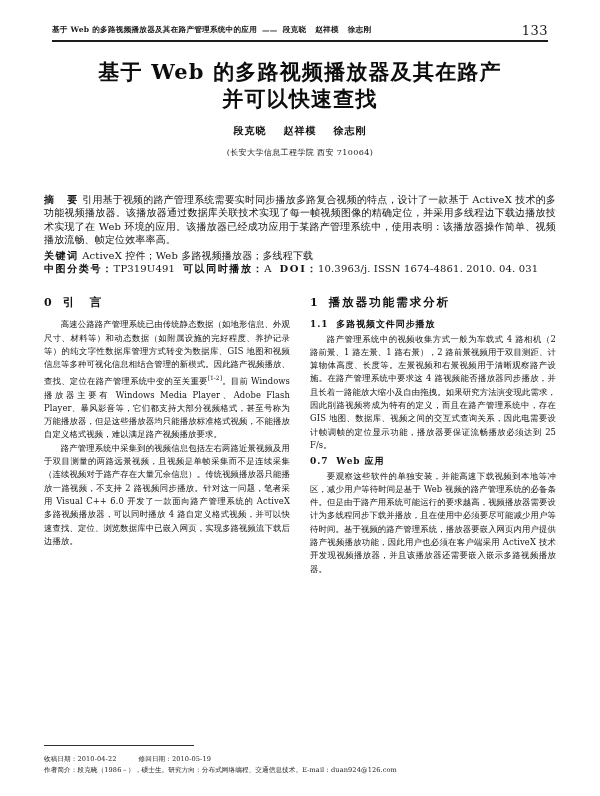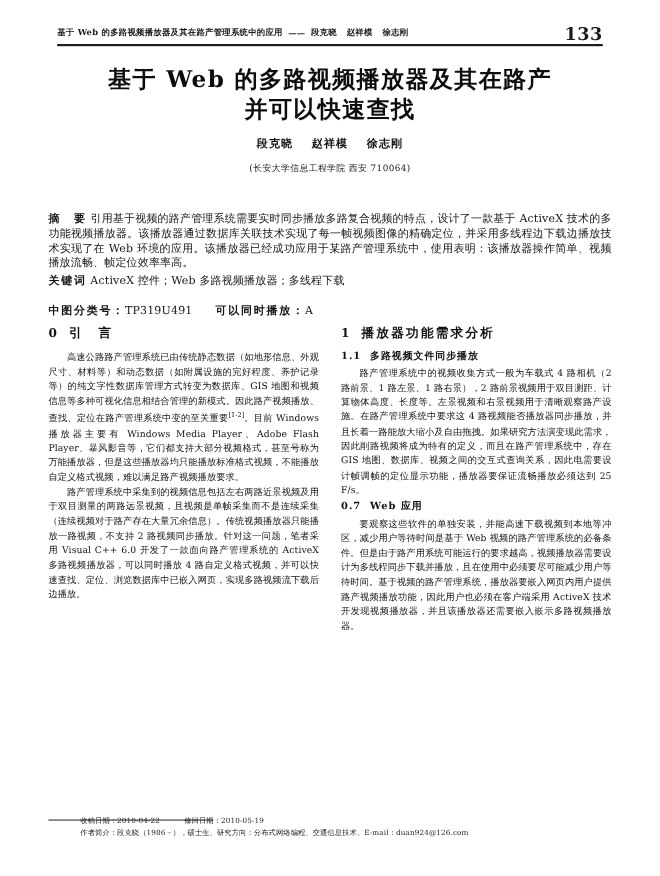--- a/index.html
+++ b/index.html
@@ -40,22 +40,22 @@
     font-weight: 700;
     font-size: 7.6px;
     letter-spacing: 0.25px;
     color: #1a1a1a;
     white-space: nowrap;
   }
   .running-head .rh-left { display: flex; align-items: flex-end; gap: 5px; }
   .running-head .rh-authors { display: flex; gap: 9px; }
   .running-head .rh-page {
     font-family: "DejaVu Serif", "Liberation Serif", serif;
-    font-size: 16px;
-    font-weight: 700;
+    font-size: 13px;
+    font-weight: 400;
     letter-spacing: 0.5px;
   }
   .rule {
     position: absolute;
     left: 52px;
     right: 52px;
     top: 40px;
     height: 1.6px;
     background: #1d1d1d;
   }
@@ -109,23 +109,23 @@
   .kw-label,
   .clc-label,
   .doc-label,
   .doi-label {
     font-weight: 700;
     letter-spacing: 1.6px;
   }
   .abs-line { margin: 0; }
   .kw-line { margin-top: 2px; }
   .meta-line {
-    margin-top: 14px;
-    display: flex;
-    gap: 21px;
+    margin-top: 0;
+    display: flex;
+    gap: 8px;
     flex-wrap: nowrap;
   }
   .meta-line .mi { white-space: nowrap; }
 
   
   .body-cols {
     position: absolute;
     top: 296px;
     left: 44px;
     right: 44px;
@@ -169,26 +169,25 @@
     left: 44px;
     width: 150px;
     bottom: 50px;
     height: 1px;
     background: #333;
   }
   .footnote {
     position: absolute;
     left: 44px;
     right: 44px;
-    bottom: 33px;
+    bottom: 20px;
     font-size: 6.6px;
     line-height: 11px;
     letter-spacing: 0.1px;
     color: #1c1c1c;
-    margin-left: 29px;
   }
   .fn-line { margin: 0; white-space: nowrap; overflow: hidden; }
   .fn-line .gap { display: inline-block; width: 22px; }
 </style>
 </head>
 <body>
 
 <div id="page"></div>
 
 <div class="running-head">
@@ -227,20 +226,23 @@
     <span class="kw-label">关键词</span>
     <span>ActiveX 控件；Web 多路视频播放器；多线程下载</span>
   </p>
   <div class="meta-line">
     <span class="mi">
       <span class="clc-label">中图分类号：</span><span>TP319U491</span>
     </span>
     <span class="mi">
       <span class="doc-label">可以同时播放：</span><span>A</span>
     </span>
+    <span class="mi">
+      <span class="doi-label">DOI：</span><span>10.3963/j. ISSN 1674-4861. 2010. 04. 031</span>
+    </span>
   </div>
 </div>
 
 <div class="body-cols">
 
   <div class="col">
     <div class="sec-h1">
       <span class="num">0</span>
       <span>引　言</span>
     </div>

